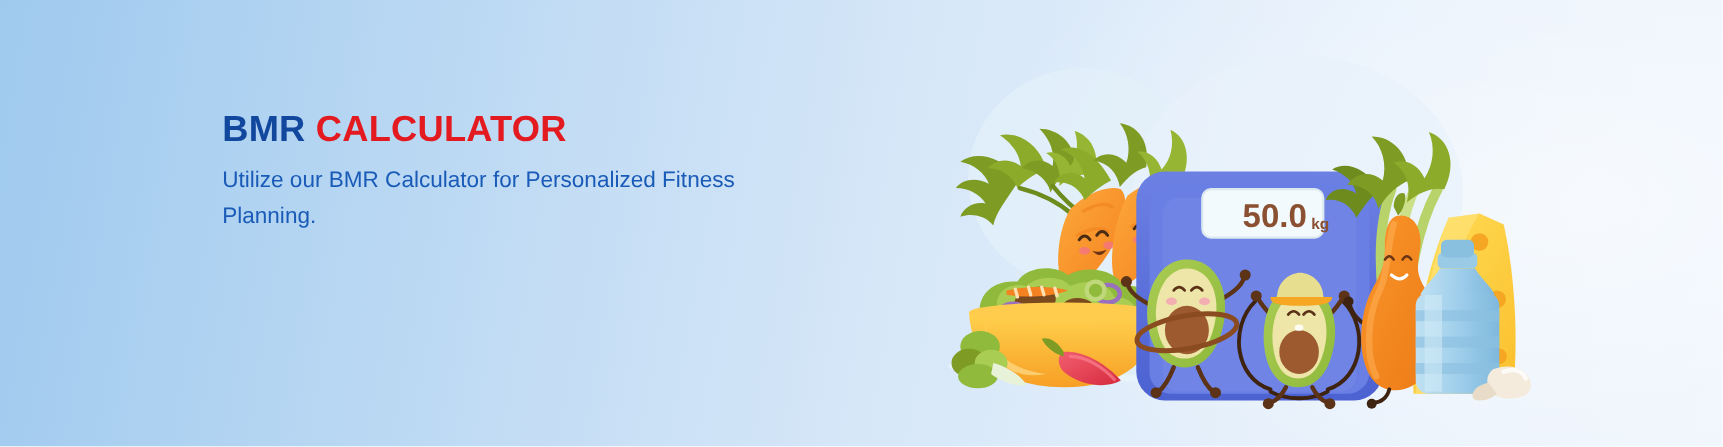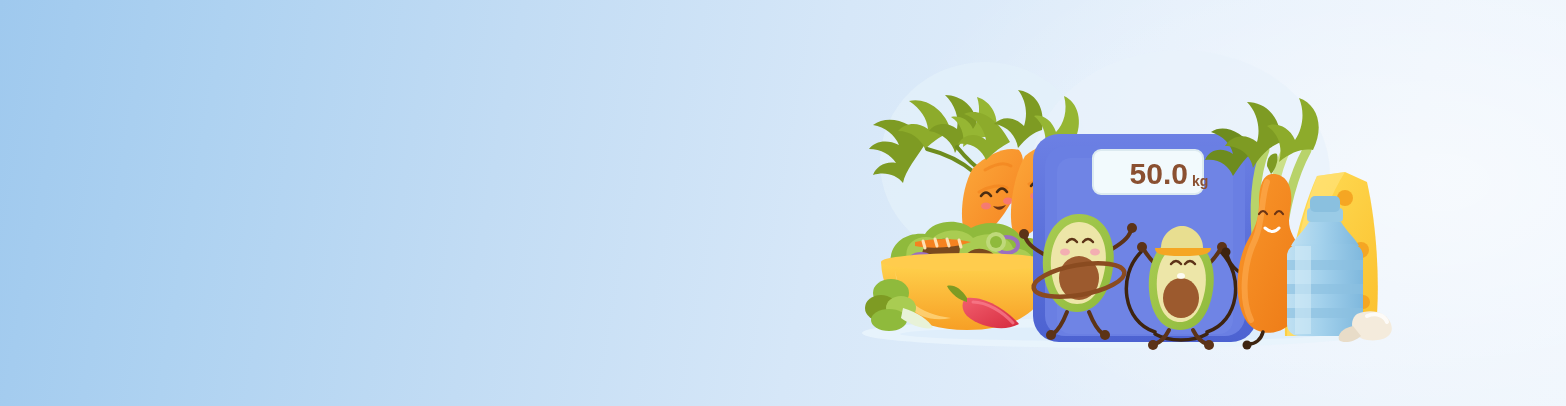--- a/index.html
+++ b/index.html
@@ -45,33 +45,37 @@
   .headline .t1 { color:#12479E; }
   .headline .t2 { color:#E31B21; }
 
   .subtitle {
     margin-top:11px;
     font-size:20.5px; font-weight:400; line-height:1.62;
     color:#1A5BB8; max-width:505px;
   }
 
   
-  .art { position:absolute; left:855px; top:46px; width:530px; height:290px; }
+  .art { position:absolute; left:855px; top:68px; width:530px; height:290px; }
   .art svg { display:block; width:530px; height:290px; overflow:visible; }
 </style>
 </head>
 <body>
 
 <div class="banner">
 
   <div class="blob blob-a"></div>
   <div class="blob blob-b"></div>
   <div class="ground"></div>
   <div class="ground2"></div>
 
+  <div class="copy">
+    <h1 class="headline"><span class="t1">BMR </span><span class="t2">CALCULATOR</span></h1>
+    <p class="subtitle">Utilize our BMR Calculator for Personalized Fitness Planning.</p>
+  </div>
 
   <div class="art">
   <svg viewBox="0 0 530 290" xmlns="http://www.w3.org/2000/svg">
     <defs>
       <linearGradient id="gCarrot" x1="0" y1="0" x2="1" y2="1">
         <stop offset="0" stop-color="#FCA93B"></stop>
             <stop offset="1" stop-color="#F58220"></stop>
       </linearGradient>
       <linearGradient id="gBowl" x1="0" y1="0" x2="0" y2="1">
         <stop offset="0" stop-color="#FFD24D"></stop>

